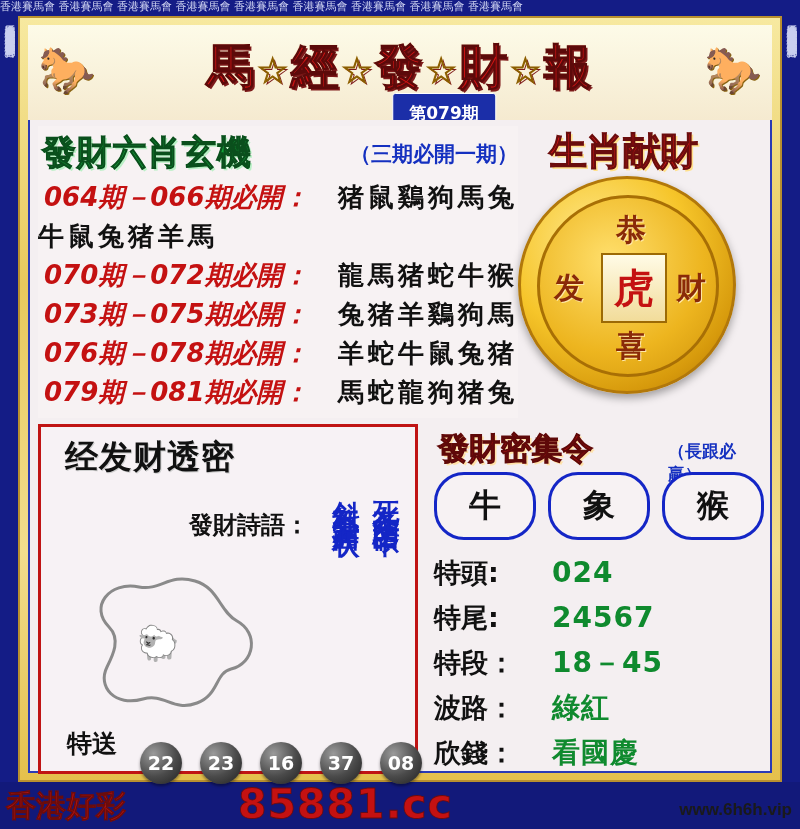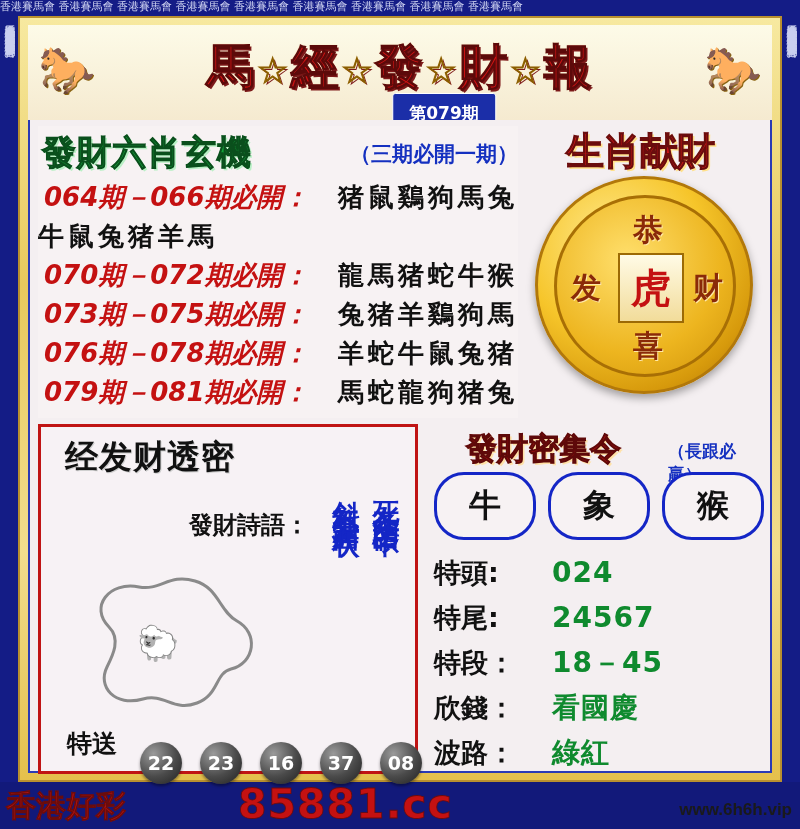--- a/index.html
+++ b/index.html
@@ -175,21 +175,21 @@
   .frow .vals {
     font-size: 26px;
     font-weight: bold;
     color: #111111;
     letter-spacing: 4px;
   }
 
   
   .panel-medal {
     position: absolute;
-    left: 517px; top: 126px;
+    left: 500px; top: 126px;
     width: 246px; height: 292px;
   }
   .medal-title {
     position: absolute;
     left: 0; top: 0;
     width: 246px;
     text-align: center;
     font-family: "DejaVu Sans", sans-serif;
     font-size: 38px;
     font-weight: bold;
@@ -317,21 +317,20 @@
   }
   .secret-title {
     position: absolute;
     left: 10px; top: 4px;
     font-family: "DejaVu Sans", sans-serif;
     font-size: 31px;
     font-weight: bold;
     color: #c41111;
     -webkit-text-stroke: 1px #5e0909;
     text-shadow: 2px 2px 0 #ffe2a8;
-    margin-left: 28px;
   }
   .secret-sub {
     position: absolute;
     left: 240px; top: 16px;
     font-family: "DejaVu Sans", sans-serif;
     font-size: 17px;
     font-weight: bold;
     color: #1430c0;
   }
   .glyph-row {
@@ -538,26 +537,26 @@
       </div>
       <div class="kv">
         <div class="k">特尾:</div>
         <div class="v">24567</div>
       </div>
       <div class="kv">
         <div class="k">特段：</div>
         <div class="v">18－45</div>
       </div>
       <div class="kv">
+        <div class="k">波路：</div>
+        <div class="v">綠紅</div>
+      </div>
+      <div class="kv">
         <div class="k">欣錢：</div>
         <div class="v">看國慶</div>
-      </div>
-      <div class="kv">
-        <div class="k">波路：</div>
-        <div class="v">綠紅</div>
       </div>
     </div>
   </div>
 
   <div class="balls">
     <div class="ball">22</div>
     <div class="ball">23</div>
     <div class="ball">16</div>
     <div class="ball">37</div>
     <div class="ball">08</div>

